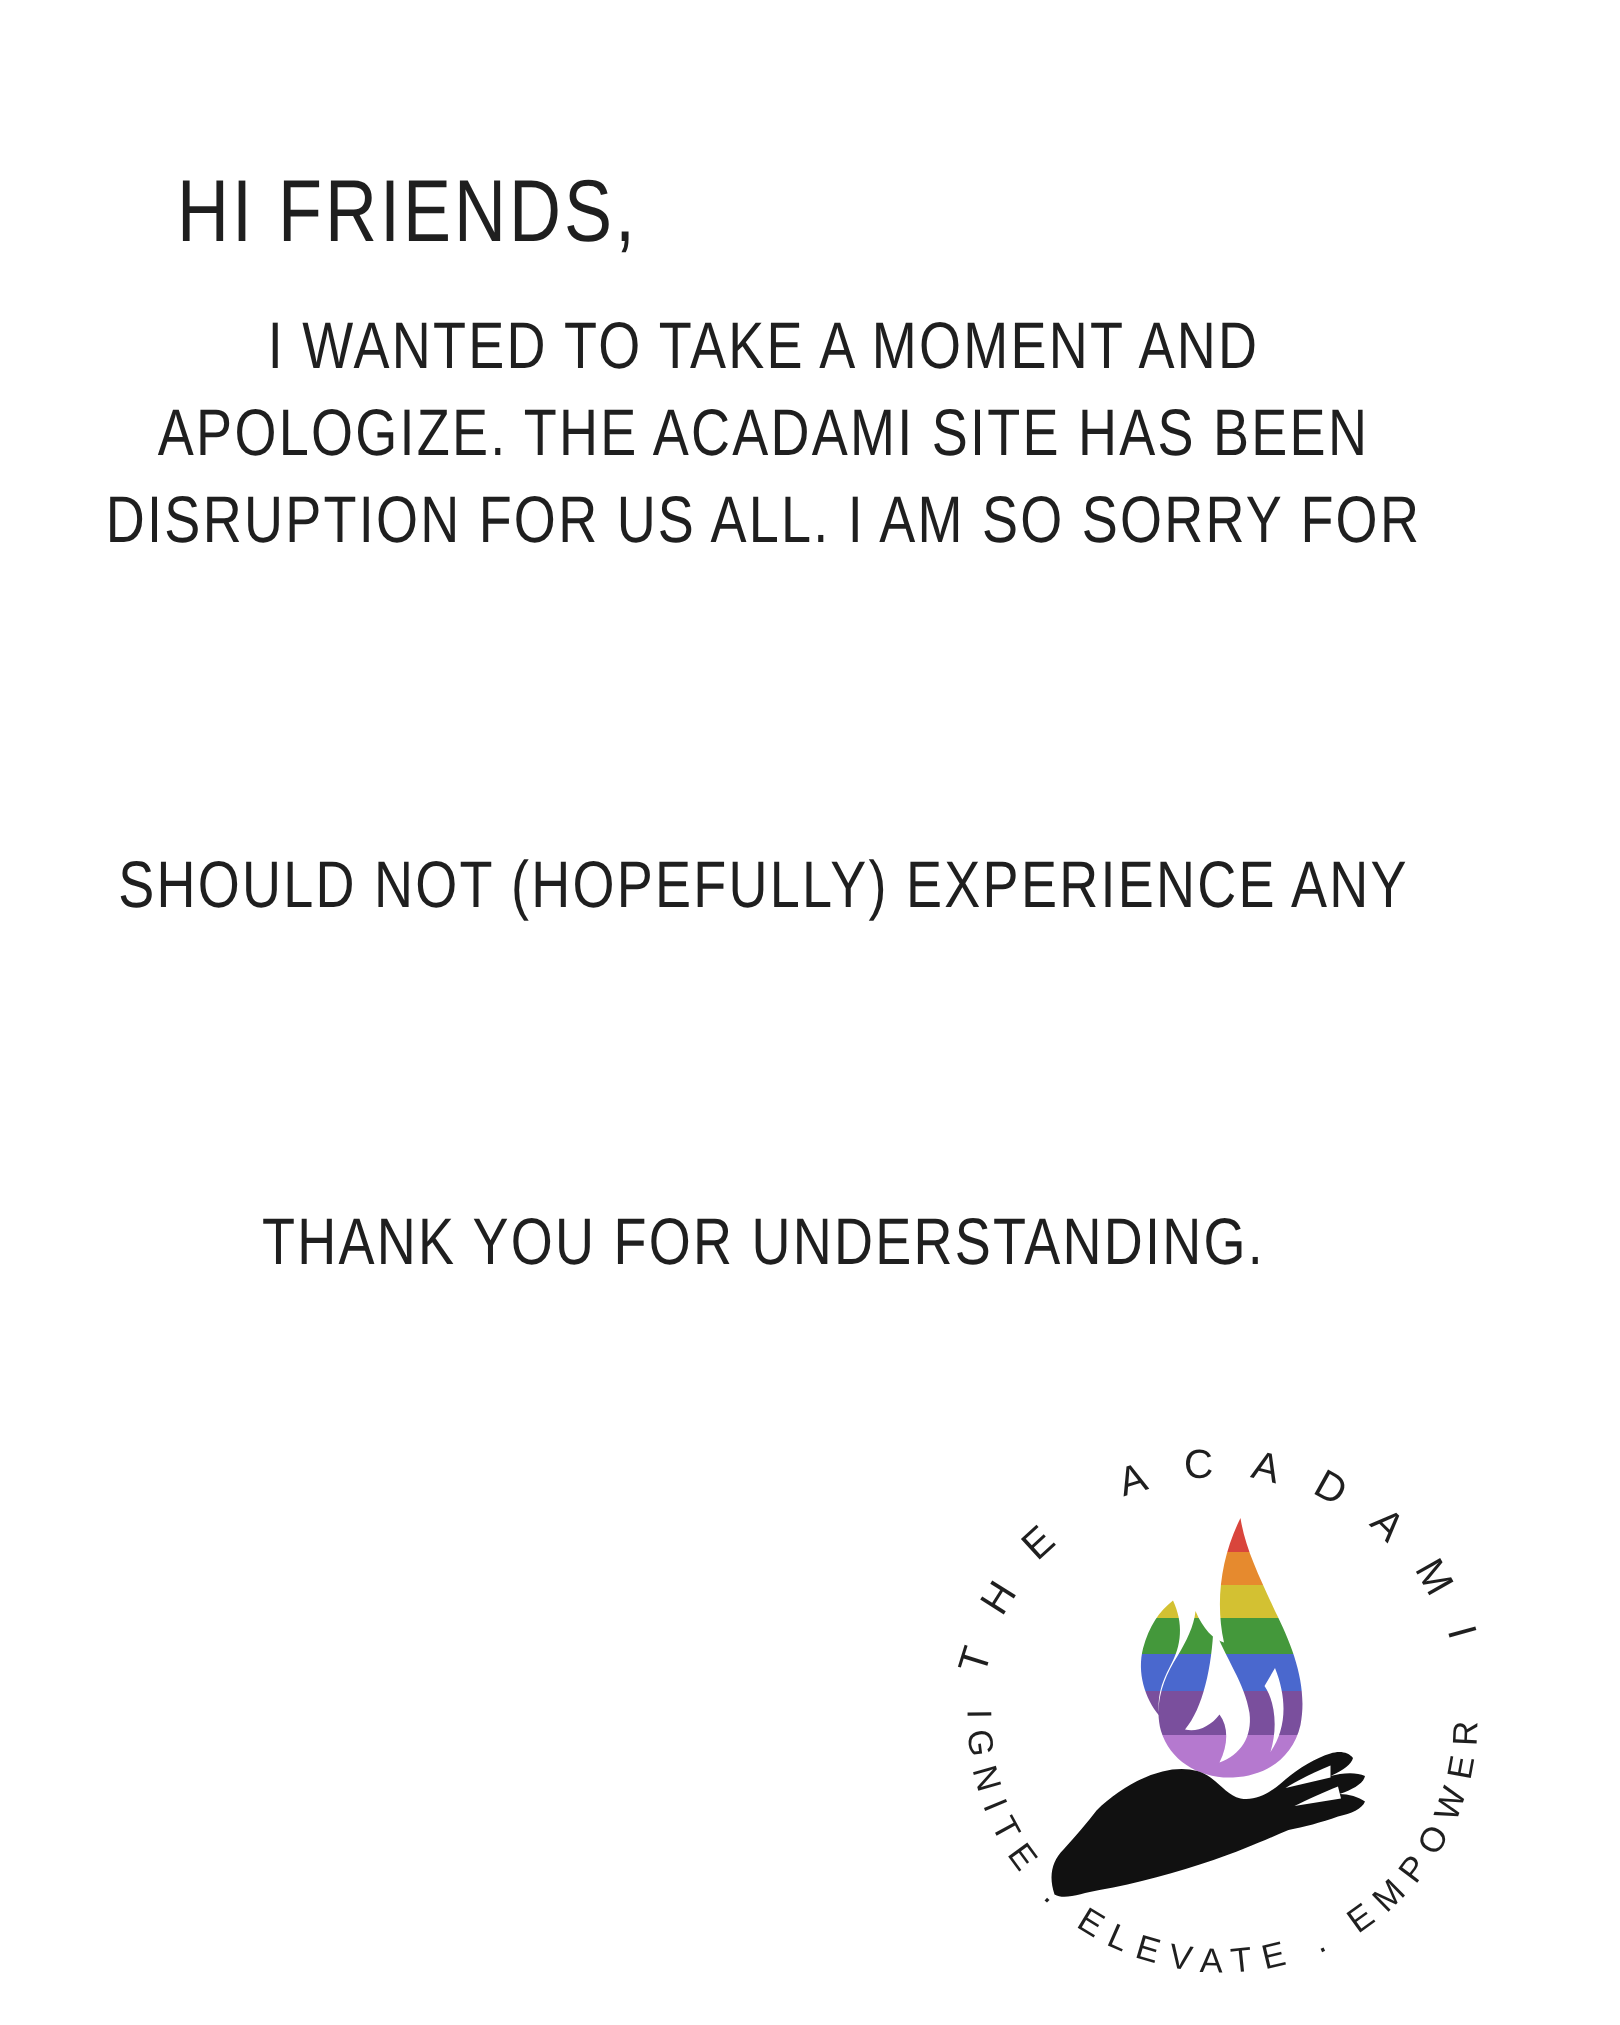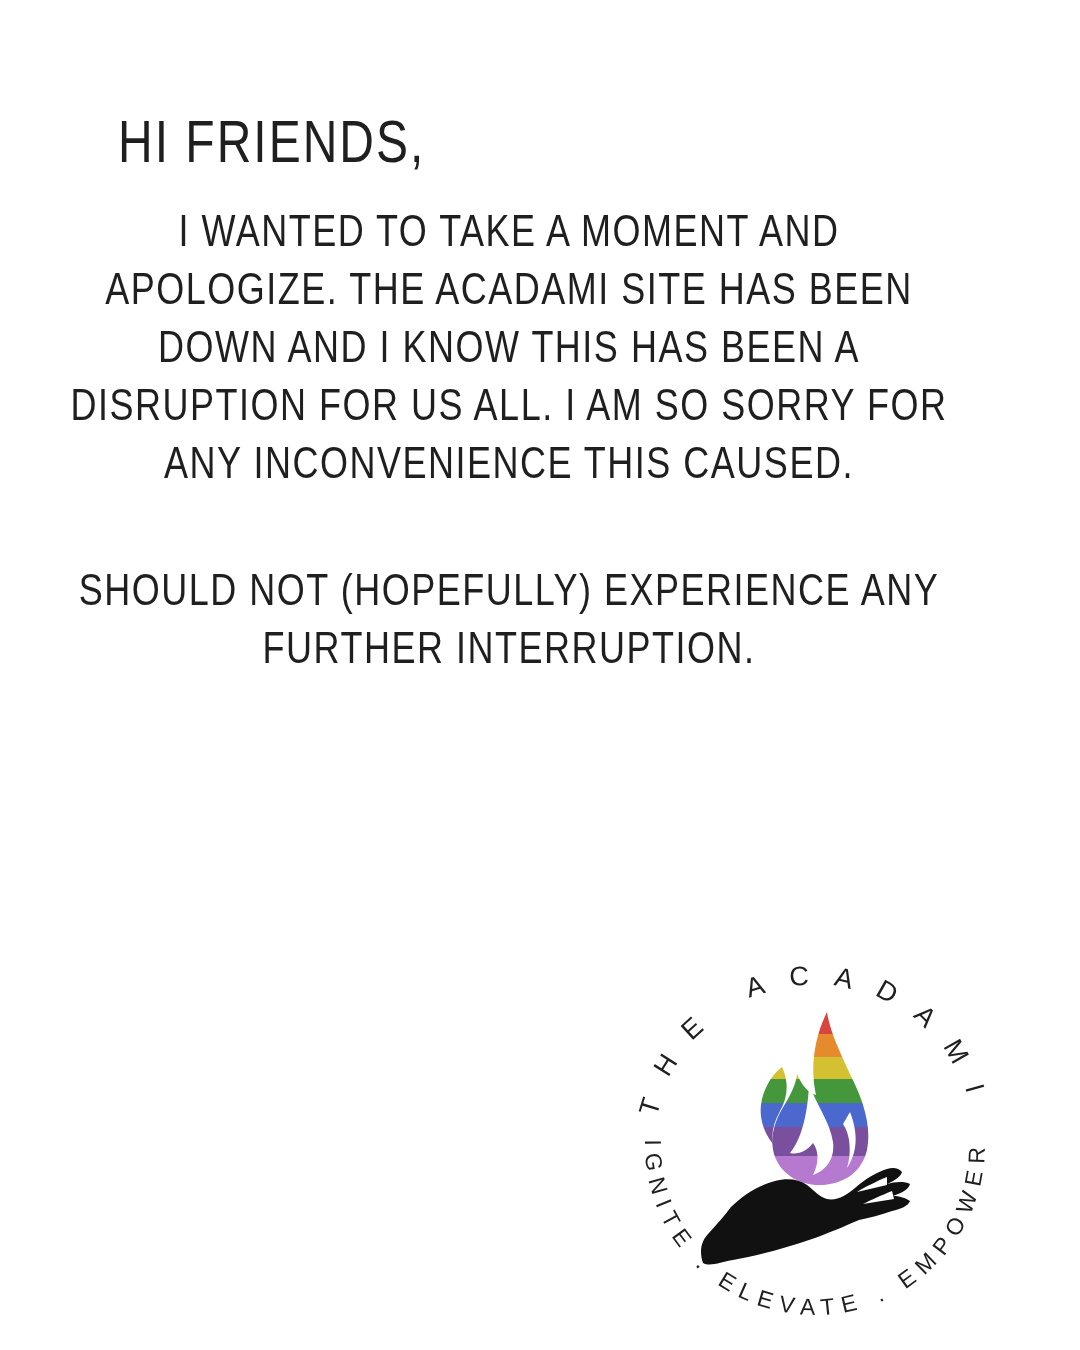--- a/index.html
+++ b/index.html
@@ -59,30 +59,30 @@
 
 <div class="canvas">
 
   <div class="greeting">
     <span class="stretch">HI FRIENDS,</span>
   </div>
 
   <div class="block p1">
     <div class="line"><span class="stretch">I WANTED TO TAKE A MOMENT AND</span></div>
     <div class="line"><span class="stretch">APOLOGIZE. THE ACADAMI SITE HAS BEEN</span></div>
-    <div class="line"><span class="stretch">DOWN AND I KNOW THIS HAS BEEN A</span></div>
     <div class="line"><span class="stretch">DISRUPTION FOR US ALL. I AM SO SORRY FOR</span></div>
-    <div class="line"><span class="stretch">ANY INCONVENIENCE THIS CAUSED.</span></div>
   </div>
 
   <div class="block p2">
     <div class="line"><span class="stretch">SHOULD NOT (HOPEFULLY) EXPERIENCE ANY</span></div>
-    <div class="line"><span class="stretch">FURTHER INTERRUPTION.</span></div>
   </div>
 
+  <div class="block thanks">
+    <div class="line"><span class="stretch">THANK YOU FOR UNDERSTANDING.</span></div>
+  </div>
 
 
   <div class="logo">
     <svg viewBox="0 0 400 400" xmlns="http://www.w3.org/2000/svg">
       <defs>
         <path id="arcTop" d="M 40 200 A 160 160 0 0 1 360 200" fill="none"></path>
         <path id="arcBottom" d="M 30 200 A 170 170 0 0 0 370 200" fill="none"></path>
         <linearGradient id="rainbow" gradientUnits="userSpaceOnUse" x1="0" y1="0" x2="0" y2="173">
           <stop offset="0" stop-color="#D9453C"></stop>
           <stop offset="0.13" stop-color="#D9453C"></stop>

